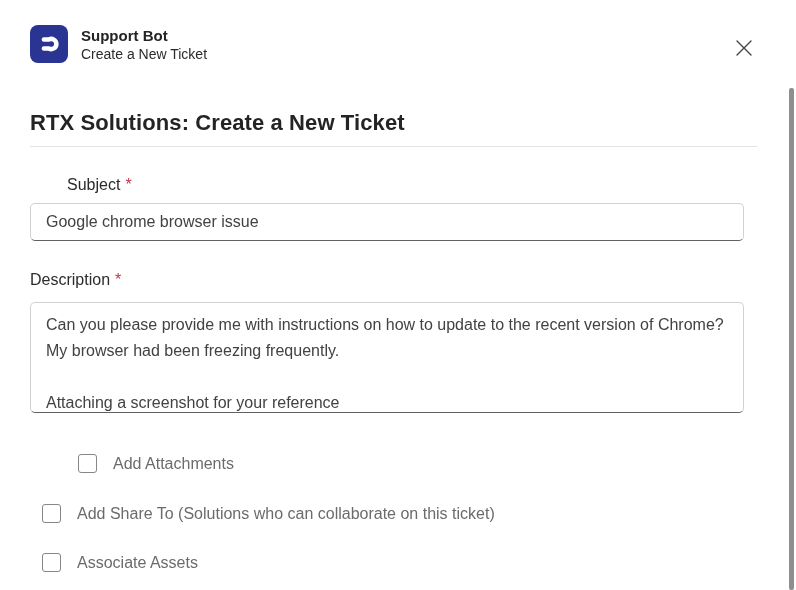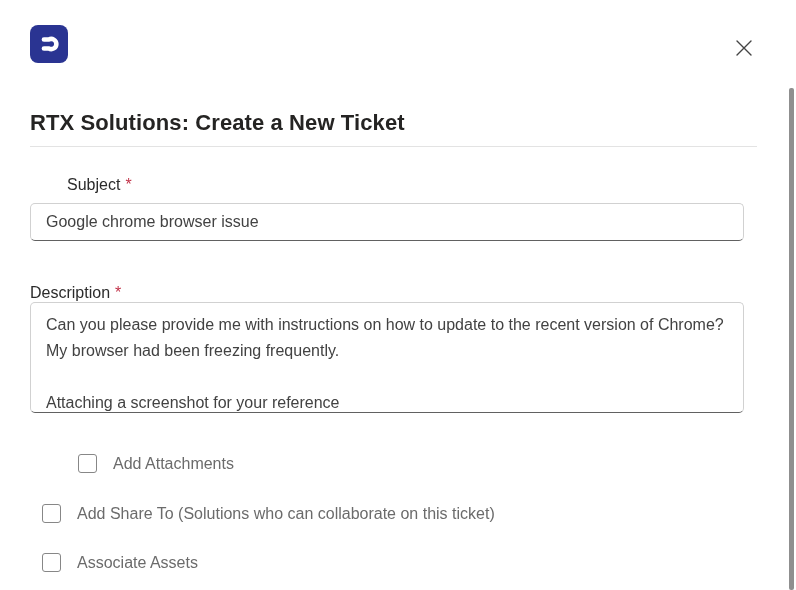--- a/index.html
+++ b/index.html
@@ -13,21 +13,21 @@
   .app-name{font-size:15px;font-weight:700;line-height:19px;color:#242424;}
   .app-sub{font-size:14px;line-height:18px;color:#2b2b2b;}
   .close-btn{position:absolute;left:729px;top:34px;width:30px;height:30px;background:none;border:none;padding:3px;cursor:pointer;}
   
   .page-title{position:absolute;left:30px;top:110px;margin:0;font-size:22px;font-weight:600;color:#252423;letter-spacing:.1px;}
   .divider{position:absolute;left:30px;top:146px;width:727px;height:1px;background:#e3e3e3;}
   
   .field-label{position:absolute;left:30px;font-size:16px;color:#2b2b2b;}
   .field-label .req{color:#c13349;margin-left:5px;}
   .subject-label{top:176px;margin-left:37px;}
-  .desc-label{top:284px;text-align:center;}
+  .desc-label{top:271px;text-align:center;}
   .text-input,.text-area{
     position:absolute;left:30px;width:714px;box-sizing:border-box;
     border:1px solid #d1d1d1;border-bottom-color:#616161;border-radius:5px;
     font-family:"Liberation Sans",sans-serif;font-size:16px;color:#424242;background:#fff;
     outline:none;
   }
   .text-input{top:203px;height:38px;padding:0 15px;}
   .text-area{top:302px;height:111px;padding:9px 15px;line-height:26px;resize:none;overflow:hidden;}
   
   .check-row{position:absolute;left:42px;display:flex;align-items:center;gap:16px;cursor:pointer;}
@@ -42,20 +42,24 @@
 </head>
 <body>
 
 <div>
 
   <div class="header">
     <div class="app-icon">
       <svg width="26" height="26" viewBox="0 0 24 24" aria-hidden="true">
         <path d="M7.3 7.9 H11.8 A4.7 4.7 0 1 1 11.8 16.1 H7.3" fill="none" stroke="#ffffff" stroke-width="4.2" stroke-linecap="round"></path>
       </svg>
+    </div>
+    <div>
+      <div class="app-name">Support Bot</div>
+      <div class="app-sub">Create a New Ticket</div>
     </div>
   </div>
 
   <button class="close-btn" aria-label="Close">
     <svg width="22" height="22" viewBox="0 0 22 22">
       <path d="M4 4 L18 18 M18 4 L4 18" stroke="#444444" stroke-width="1.4" fill="none" stroke-linecap="round"></path>
     </svg>
   </button>
 
   <h1 class="page-title">RTX Solutions: Create a New Ticket</h1>

